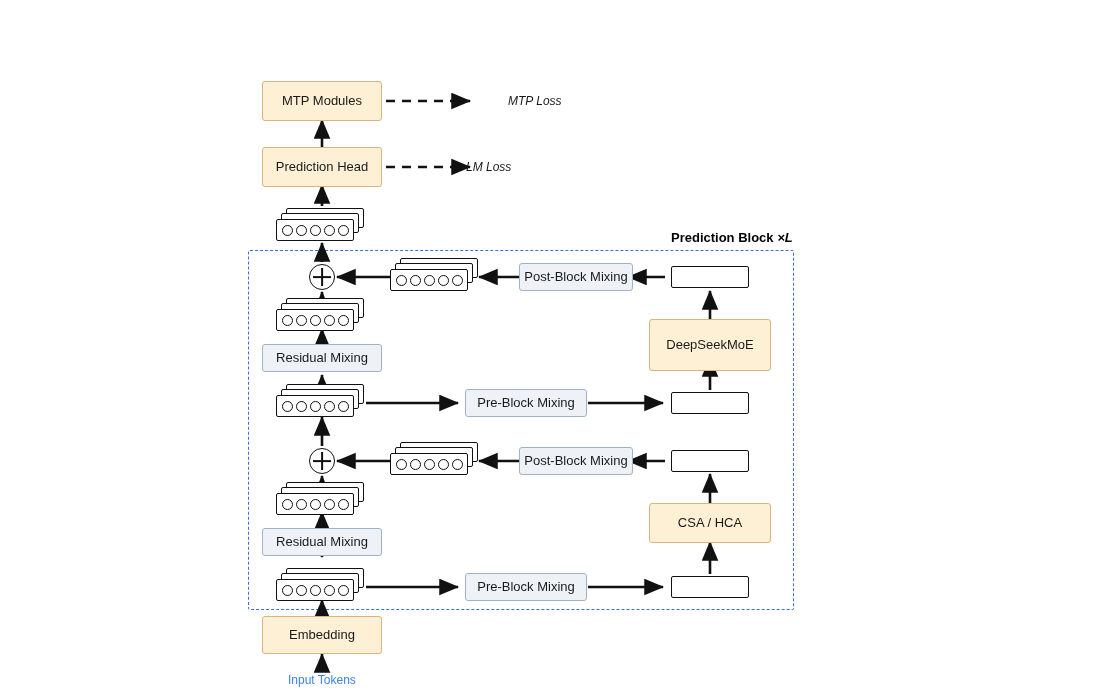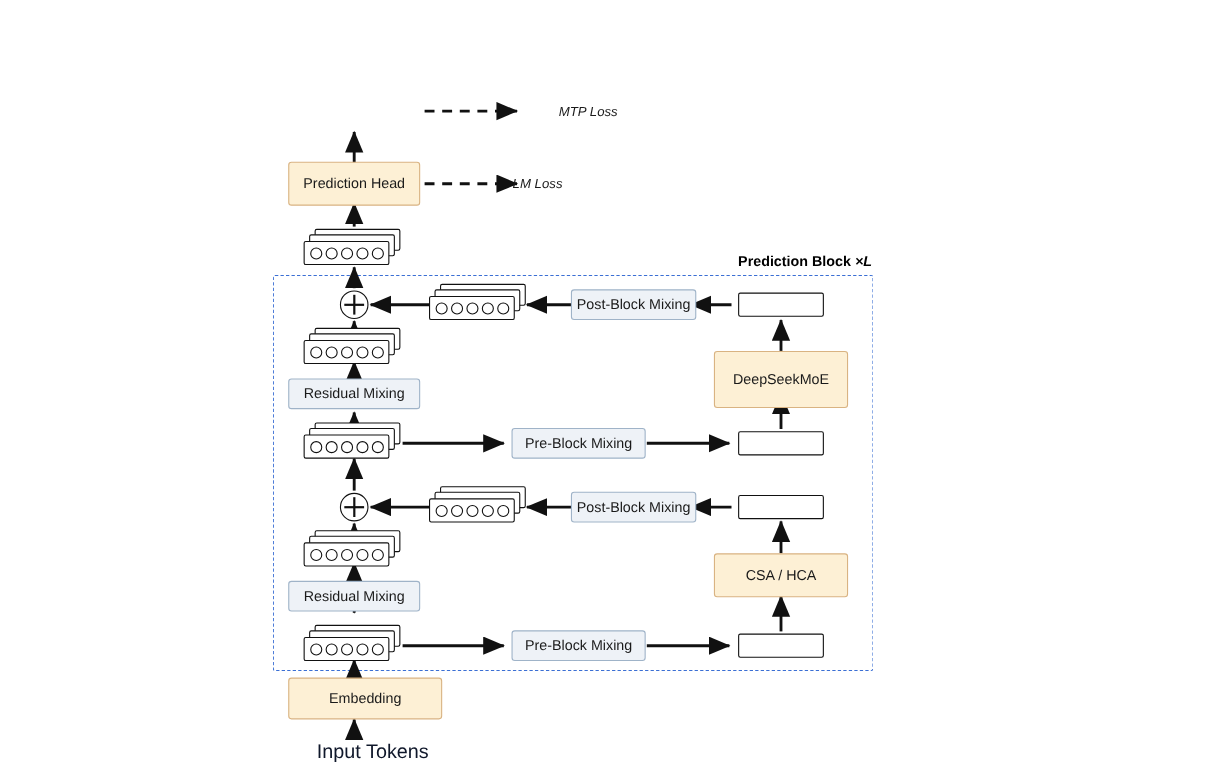--- a/index.html
+++ b/index.html
@@ -32,22 +32,22 @@
   .node-yellow {
     background: #fdf0d5;
     border: 1px solid #d9b382;
   }
   .node-blue {
     background: #eef2f7;
     border: 1px solid #9fb3c8;
   }
   .label-plain {
     position: absolute;
-    font-size: 18px;
-    color: #0f172a;
+    font-size: 12px;
+    color: #3b82f6;
     white-space: nowrap;
   }
   .label-italic {
     position: absolute;
     font-size: 12px;
     font-style: italic;
     color: #1a1a1a;
     white-space: nowrap;
   }
   .label-bold {
@@ -202,20 +202,21 @@
     <g stroke="#111" stroke-width="2.6" fill="none" marker-end="url(#ah)">
       <line x1="322" y1="390" x2="322" y2="375"></line>
     </g>
 
     <g stroke="#111" stroke-width="2.6" fill="none" stroke-dasharray="9,7" marker-end="url(#ah)">
       <line x1="386" y1="101" x2="470" y2="101"></line>
       <line x1="386" y1="167" x2="470" y2="167"></line>
     </g>
   </svg>
 
+  <div class="node node-yellow" style="left:262px; top:81px; width:120px; height:40px;">MTP Modules</div>
   <div class="label-italic" style="left:480px; top:94px;margin-left:28px;">MTP Loss</div>
 
   <div class="node node-yellow" style="left:262px; top:147px; width:120px; height:40px;">Prediction Head</div>
   <div class="label-italic" style="left:466px; top:160px;">LM Loss</div>
 
   <div class="stack" style="left:276px; top:208px; width:90px; height:36px;">
     <div class="sheet" style="left:10px; top:0px; width:78px; height:20px;"></div>
     <div class="sheet" style="left:5px; top:5px; width:78px; height:20px;"></div>
     <div class="sheet front" style="left:0px; top:11px; width:78px; height:22px;">
       <span class="dot"></span>
@@ -343,17 +344,17 @@
   <div class="node node-blue" style="left:465px; top:573px; width:122px; height:28px;">Pre-Block Mixing</div>
 
   <div class="single" style="left:671px; top:576px; width:78px; height:22px;">
     <span class="dot"></span>
     <span class="dot"></span>
     <span class="dot"></span>
     <span class="dot"></span>
     <span class="dot"></span>
   </div>
 
-  <div class="node node-yellow" style="left:262px; top:616px; width:140px; height:38px;">Embedding</div>
+  <div class="node node-yellow" style="left:262px; top:616px; width:120px; height:38px;">Embedding</div>
 
   <div class="label-plain" style="left:288px; top:673px;">Input Tokens</div>
 
 </div>
 
 </body></html>

